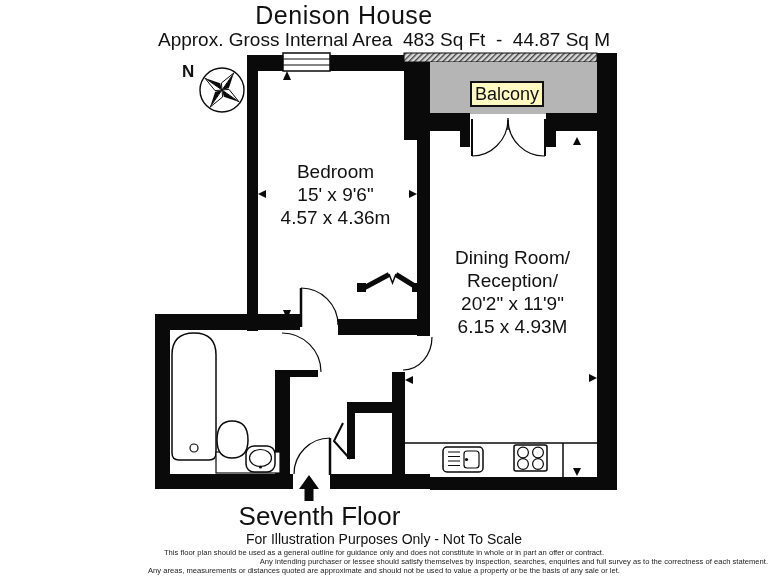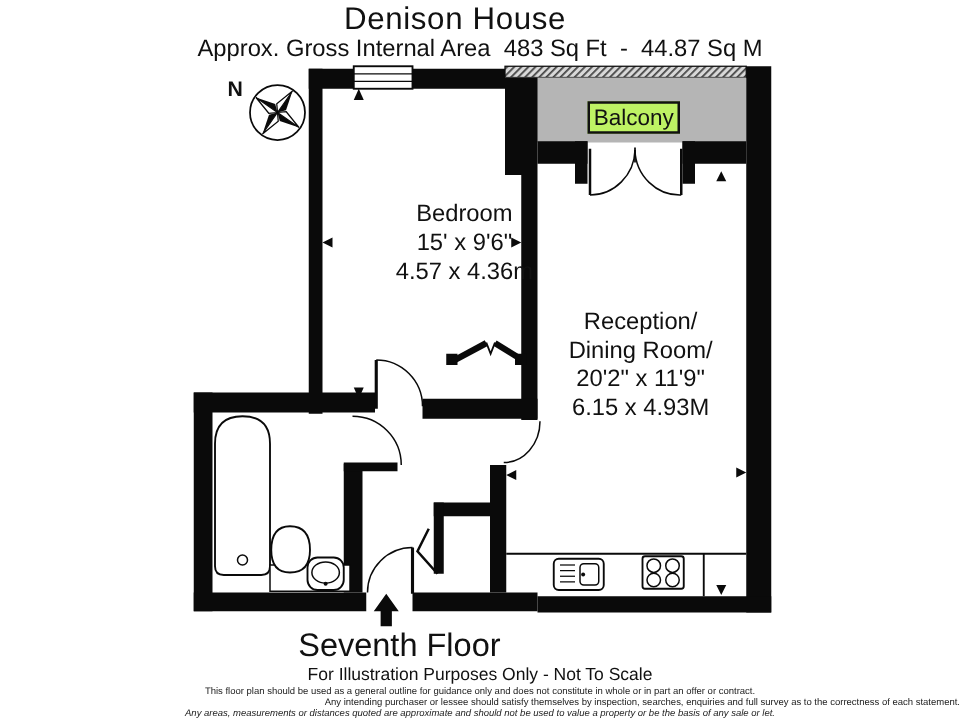--- a/index.html
+++ b/index.html
@@ -1,33 +1,33 @@
 <!DOCTYPE html>
 <html><head>
 <meta charset="utf-8">
 <style>
   html,body{margin:0;padding:0;background:#fff;}
   .page{position:relative;width:768px;height:576px;background:#ffffff;overflow:hidden;
         font-family:"Liberation Sans", sans-serif;color:#111;}
   .abs{position:absolute;}
   .ctr{text-align:center;}
-  .title{left:0;top:1px;width:688px;font-size:25px;letter-spacing:0.5px;padding-left:20px;}
+  .title{left:0;top:1px;width:688px;font-size:25px;letter-spacing:0.5px;}
   .subtitle{left:0;top:29px;width:768px;font-size:19px;white-space:pre;}
   .plan-svg{left:0;top:0;width:768px;height:576px;}
   .north{left:182px;top:62px;font-size:17px;font-weight:bold;}
-  .balcony-box{left:470px;top:81px;width:70px;height:22px;background:#bef264;
+  .balcony-box{left:470px;top:81px;width:70px;height:22px;background:#fef9c3;
         border:2px solid #111;font-size:18px;line-height:22px;text-align:center;}
   .room-label{font-size:19px;line-height:23px;text-align:center;}
   .room-label span{display:block;}
-  .bedroom-label{left:258px;top:160px;width:155px;margin-left:36px;}
+  .bedroom-label{left:258px;top:160px;width:155px;}
   .reception-label{left:428px;top:246px;width:169px;}
   .floor{left:0;top:501px;width:639px;font-size:26px;}
   .note{left:0;top:531px;width:768px;font-size:14px;}
   .disc{left:0;width:768px;font-size:7.6px;line-height:8.8px;color:#222;}
-  .d1{top:549px;} .d2{top:558px;text-align:right;} .d3{top:567px;font-style:italic;}
+  .d1{top:549px;} .d2{top:558px;text-align:right;} .d3{top:567px;}
 </style>
 </head>
 <body>
 
 <div class="page">
 
   <div class="abs ctr title">Denison House</div>
   <div class="abs ctr subtitle">Approx. Gross Internal Area  483 Sq Ft  -  44.87 Sq M</div>
 
   <svg class="abs plan-svg" viewBox="0 0 768 576" xmlns="http://www.w3.org/2000/svg">
@@ -182,22 +182,22 @@
 
   <div class="abs balcony-box">Balcony</div>
 
   <div class="abs room-label bedroom-label">
     <span>Bedroom</span>
     <span>15' x 9'6"</span>
     <span>4.57 x 4.36m</span>
   </div>
 
   <div class="abs room-label reception-label">
+    <span>Dining Room/</span>
     <span>Reception/</span>
-    <span>Dining Room/</span>
     <span>20'2" x 11'9"</span>
     <span>6.15 x 4.93M</span>
   </div>
 
   <div class="abs ctr floor">Seventh Floor</div>
   <div class="abs ctr note">For Illustration Purposes Only - Not To Scale</div>
   <div class="abs ctr disc d1">This floor plan should be used as a general outline for guidance only and does not constitute in whole or in part an offer or contract.</div>
   <div class="abs ctr disc d2">Any intending purchaser or lessee should satisfy themselves by inspection, searches, enquiries and full survey as to the correctness of each statement.</div>
   <div class="abs ctr disc d3">Any areas, measurements or distances quoted are approximate and should not be used to value a property or be the basis of any sale or let.</div>
 

